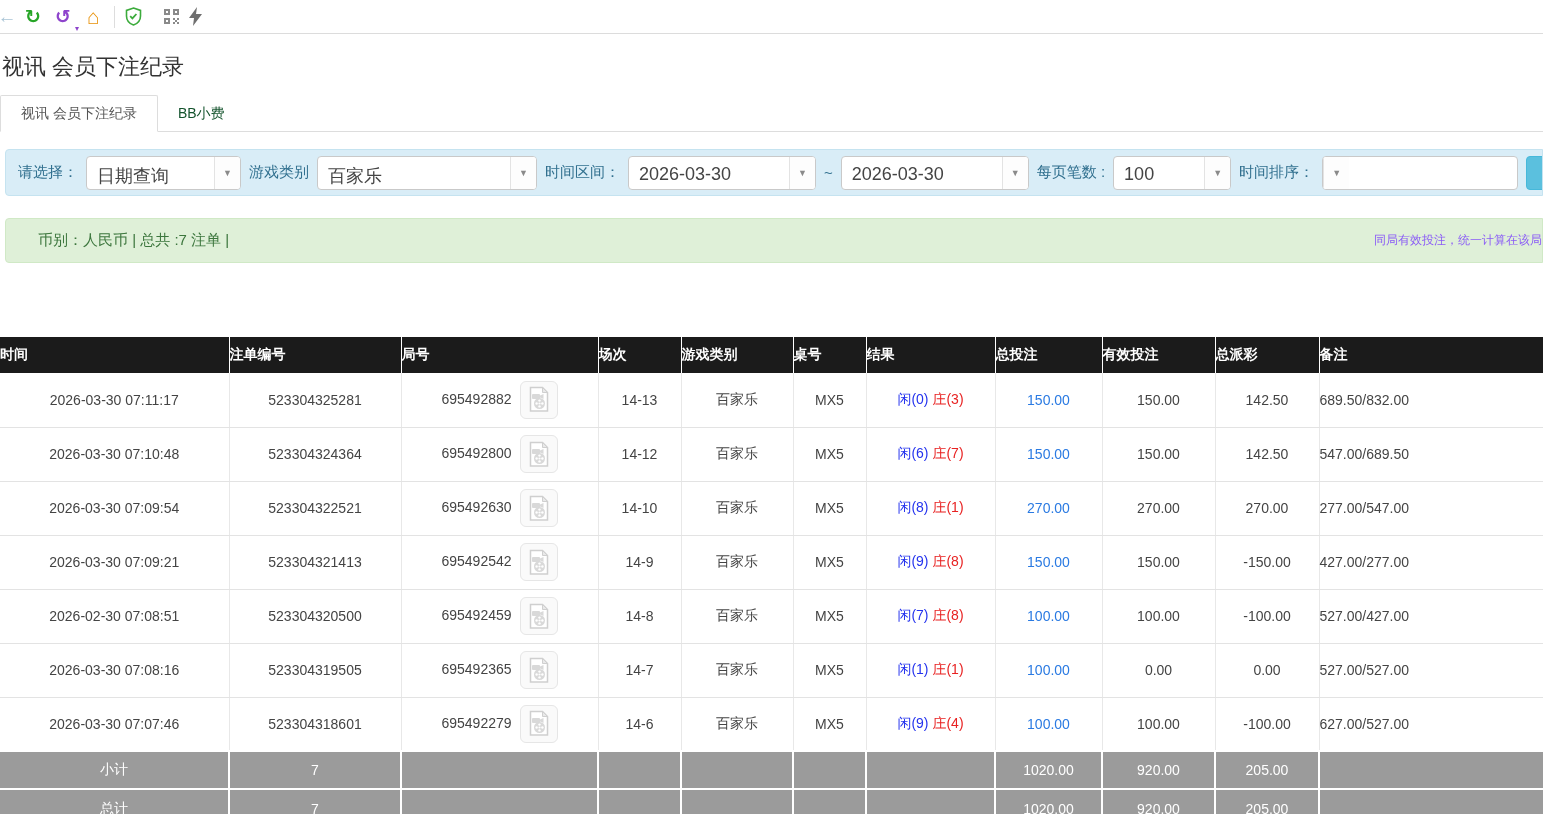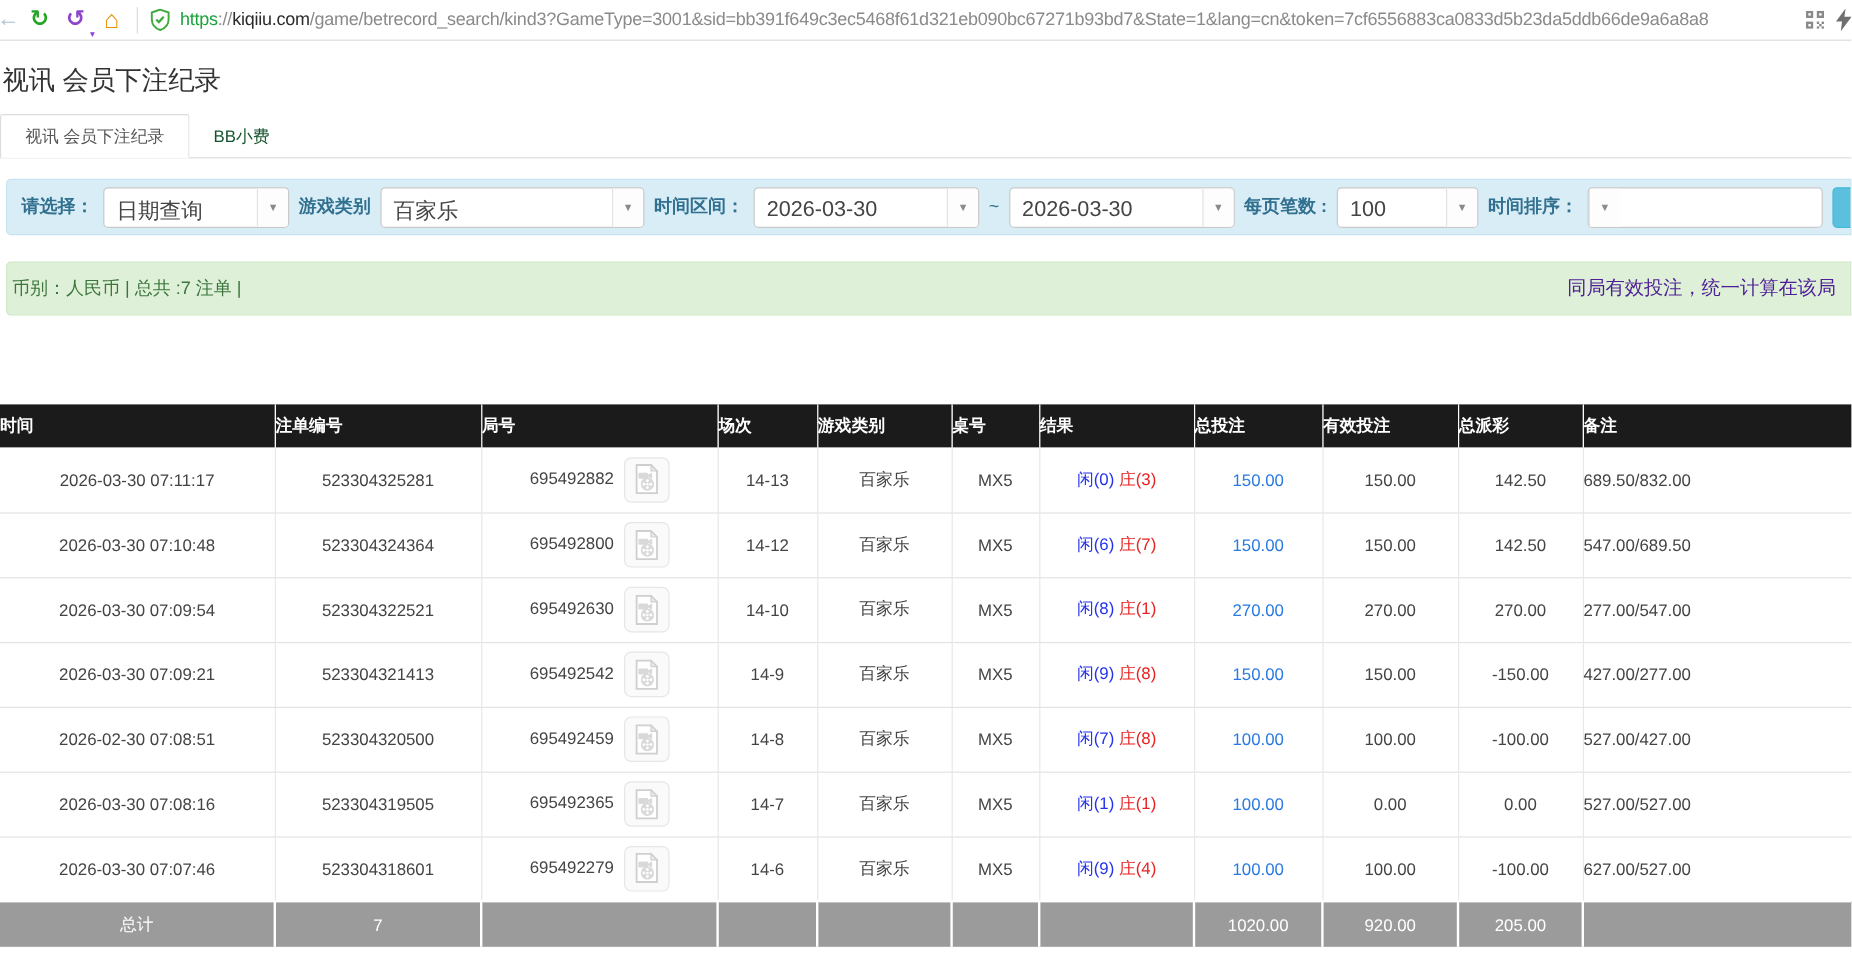--- a/index.html
+++ b/index.html
@@ -30,37 +30,37 @@
   .tabs{display:flex;align-items:flex-end;border-bottom:1px solid #ddd;margin-top:13px;height:37px}
   .tab{font-size:14px;padding:0 20px;line-height:35px;cursor:pointer;white-space:nowrap}
   .tab.active{color:#555;background:#fff;border:1px solid #ddd;border-bottom:1px solid #fff;
     margin-bottom:-1px;border-radius:2px 2px 0 0}
   .tab.inactive{color:#14532d}
 
   
   .filterbar{margin:17px 0 0 5px;width:calc(100% - 5px);height:47px;background:#d9edf7;
     border:1px solid #c5e3f0;border-radius:4px 0 0 4px;display:flex;align-items:center;
     padding-left:12px;overflow:hidden;white-space:nowrap}
-  .flabel{color:#31708f;font-weight:bold;font-size:15px;margin-right:8px;flex:0 0 auto}
+  .flabel{color:#31708f;font-weight:normal;font-size:15px;margin-right:8px;flex:0 0 auto}
   .tilde{color:#31708f;font-size:15px;margin-right:8px;flex:0 0 auto}
   .combo{display:flex;align-items:stretch;height:34px;background:#fff;border:1px solid #c9c9c9;
     border-radius:4px;overflow:hidden;margin-right:8px;flex:0 0 auto;cursor:pointer}
   .combo .val{flex:1;padding:7px 10px 0 10px;font-size:18px;color:#444}
   .combo .arrow{width:26px;display:flex;align-items:center;justify-content:center;
     border-left:1px solid #e3e3e3;color:#8a8a8a;font-size:9px;background:#fdfdfd}
   .w1{width:155px}.w2{width:220px}.w3{width:188px}.w4{width:188px}.w5{width:118px}.w6{width:196px}
   .search-btn{flex:0 0 auto;width:72px;height:34px;background:#5bc0de;color:#fff;border:1px solid #46b8da;
     border-radius:4px;font-size:15px;cursor:pointer;font-family:inherit}
 
   
   .summarybar{margin:22px 0 0 5px;width:calc(100% - 5px);height:45px;background:#dff0d8;
     border:1px solid #d0e9c6;border-radius:4px 0 0 4px;display:flex;align-items:center;
-    padding:0 2px 0 4px;position:relative;overflow:hidden}
+    padding:0 2px 0 32px;position:relative;overflow:hidden}
   .summary-left{color:#3c763d;font-size:15px;white-space:nowrap}
-  .summary-right{position:absolute;right:12px;color:#4c1d95;font-size:16px;white-space:nowrap}
+  .summary-right{position:absolute;right:0;color:#8b5cf6;font-size:12px;white-space:nowrap}
 
   
   .bet-table{width:1543px;margin-top:74px;border-collapse:collapse;table-layout:fixed;font-size:14px}
   .bet-table thead th{background:#1b1b1b;color:#fff;font-weight:bold;height:36px;
     border-right:1px solid #fff;text-align:left}
   .bet-table thead th:last-child{border-right:none}
   .bet-table tbody td{height:54px;border-bottom:1px solid #e3e3e3;border-right:1px solid #e8e8e8;
     color:#444;vertical-align:middle;background:#fff}
   .bet-table tbody td:last-child{border-right:none}
   .c-center{text-align:center}
@@ -83,21 +83,20 @@
   <span class="tb-icon tb-refresh">↻</span>
   <span class="tb-icon tb-undo"><span>↺</span><span class="caret">▾</span></span>
   <span class="tb-icon tb-home">⌂</span>
   <span class="tb-sep"></span>
   <span class="shield">
     <svg width="17" height="19" viewBox="0 0 17 19">
         <path d="M8.5 1 L15.5 3.4 V9 c0 4.6-3 7.6-7 9 c-4-1.4-7-4.4-7-9 V3.4 Z" fill="#fff" stroke="#3cab3c" stroke-width="1.6"></path>
         <path d="M5.2 9.2 l2.2 2.2 4-4.4" fill="none" stroke="#3cab3c" stroke-width="1.8"></path>
       </svg>
   </span>
-  <div class="urlbar"><span class="url-scheme">https</span><span class="url-sep">://</span><span class="url-host">kiqiiu.com</span><span class="url-path">/game/betrecord_search/kind3?GameType=3001&amp;sid=bb391f649c3ec5468f61d321eb090bc67271b93bd7&amp;State=1&amp;lang=cn&amp;token=7cf6556883ca0833d5b23da5ddb66de9a6a8a8</span></div>
   <div class="tb-right">
     <svg width="15" height="15" viewBox="0 0 15 15">
         <g fill="#8a8a8a">
           <rect x="0" y="0" width="6" height="6"></rect>
           <rect x="9" y="0" width="6" height="6"></rect>
           <rect x="0" y="9" width="6" height="6"></rect>
           <rect x="2" y="2" width="2" height="2" fill="#fff"></rect>
           <rect x="11" y="2" width="2" height="2" fill="#fff"></rect>
           <rect x="2" y="11" width="2" height="2" fill="#fff"></rect>
           <rect x="9" y="9" width="2" height="2"></rect>
@@ -352,26 +351,39 @@
         <td class="c-center">MX5</td>
         <td class="c-center"><span class="player">闲(9)</span> <span class="banker">庄(4)</span></td>
         <td class="c-center"><a class="bet-link">100.00</a></td>
         <td class="c-center">100.00</td>
         <td class="c-center neg">-100.00</td>
         <td class="c-right">627.00/527.00</td>
       </tr>
     </tbody>
   <tfoot>
       <tr>
-        <td>总计</td>
+        <td>小计</td>
         <td>7</td>
         <td></td>
         <td></td>
         <td></td>
         <td></td>
         <td></td>
         <td>1020.00</td>
         <td>920.00</td>
         <td>205.00</td>
         <td></td>
       </tr>
+      <tr>
+        <td>总计</td>
+        <td>7</td>
+        <td></td>
+        <td></td>
+        <td></td>
+        <td></td>
+        <td></td>
+        <td>1020.00</td>
+        <td>920.00</td>
+        <td>205.00</td>
+        <td></td>
+      </tr>
     </tfoot>
 </table>
 
 </body></html>

